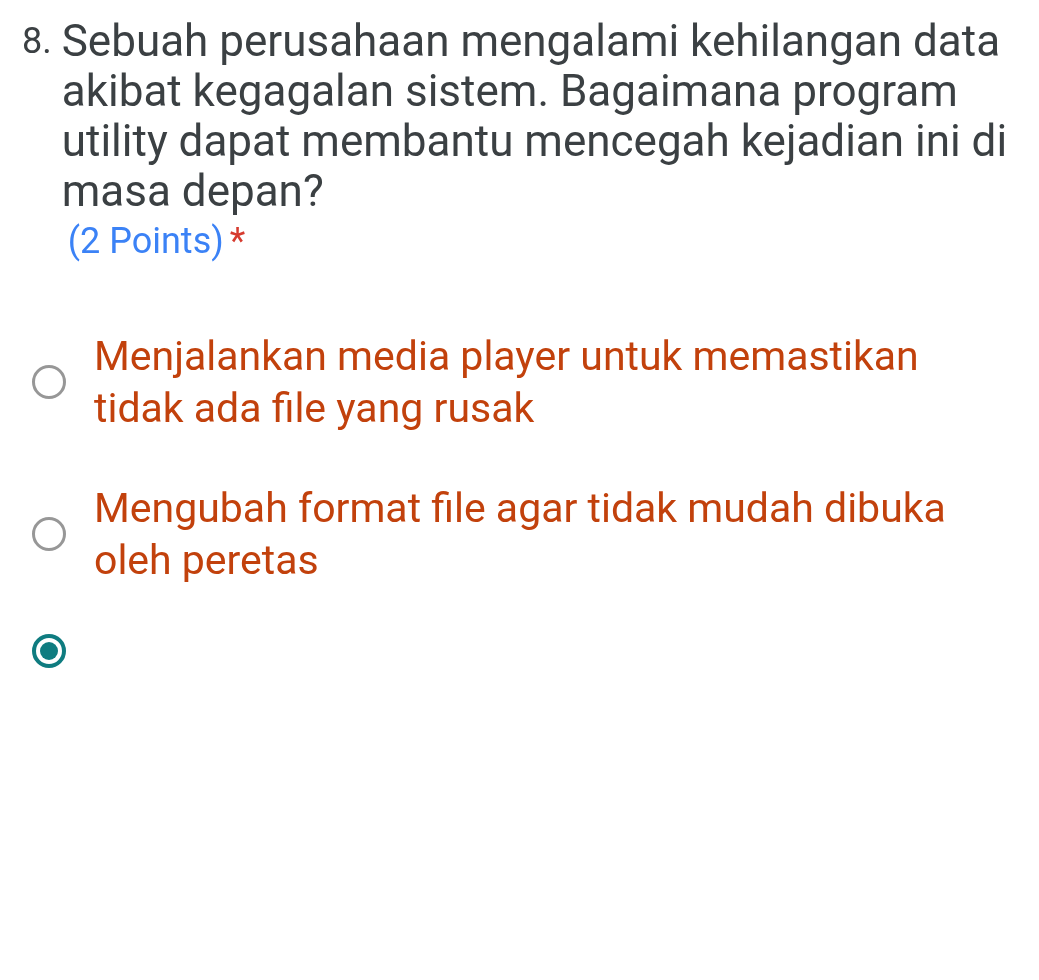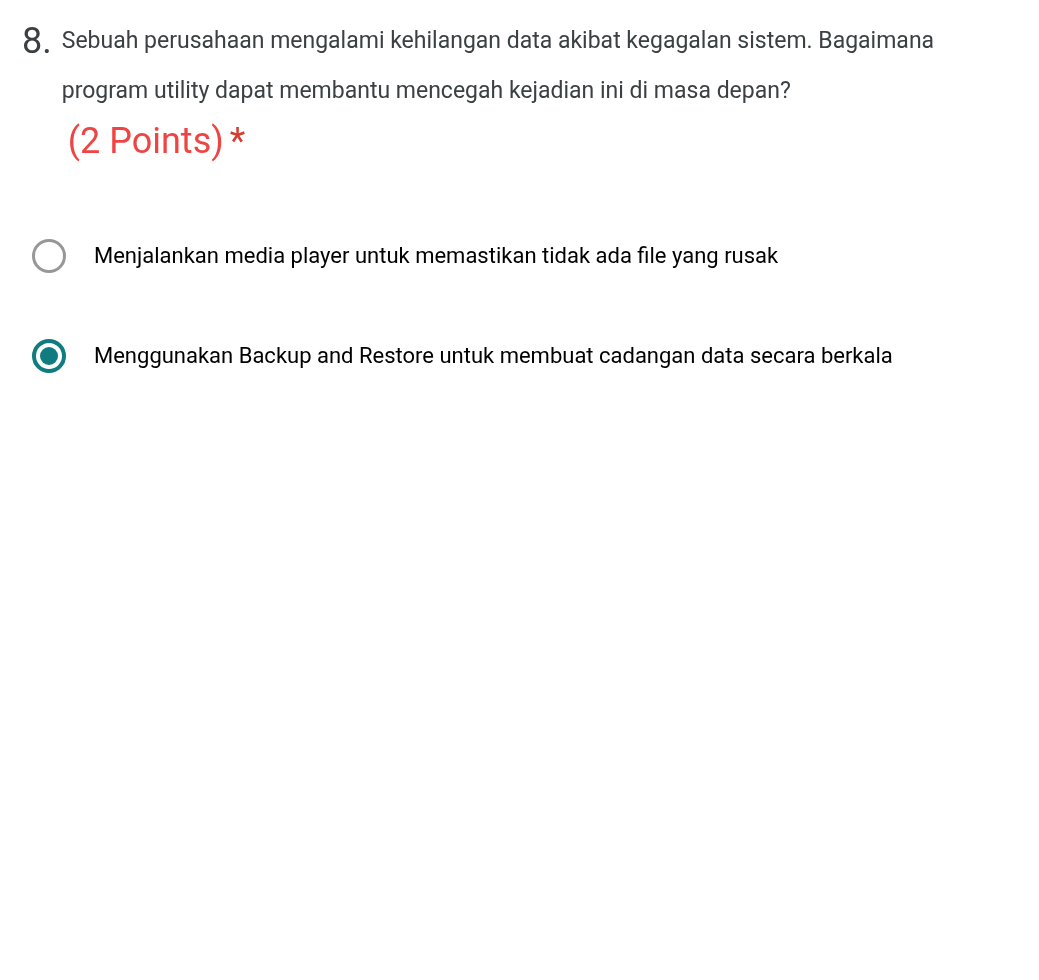--- a/index.html
+++ b/index.html
@@ -22,28 +22,28 @@
     font-size: 36px;
     line-height: 50px;
     color: #3b4043;
     white-space: nowrap;
     padding-right: 10px;
   }
   .q-body {
     flex: 1;
   }
   .q-text {
-    font-size: 23px;
+    font-size: 44px;
     line-height: 50px;
     color: #3b4043;
   }
   .q-points {
     font-size: 36px;
     line-height: 50px;
-    color: #ef4444;
+    color: #3b82f6;
     padding-left: 6px;
   }
   .q-required {
     color: #d63b2f;
     font-size: 36px;
     line-height: 50px;
     padding-left: 6px;
   }
   .options {
     margin-top: 40px;
@@ -73,23 +73,23 @@
     position: absolute;
     top: 50%;
     left: 50%;
     width: 18px;
     height: 18px;
     background: #0f7c80;
     border-radius: 50%;
     transform: translate(-50%, -50%);
   }
   .option-label {
-    font-size: 22px;
+    font-size: 41px;
     line-height: 52px;
-    color: #000000;
+    color: #c2410c;
     flex: 1;
   }
 </style>
 </head>
 <body>
 
 <div class="page">
 
   <div class="question-row">
     <div class="q-number">8.</div>
@@ -99,23 +99,26 @@
     </div>
   </div>
 
   <div class="options">
 
     <div class="option">
       <span class="radio"></span>
       <span class="option-label">Menjalankan media player untuk memastikan tidak ada file yang rusak</span>
     </div>
 
+    <div class="option">
+      <span class="radio"></span>
+      <span class="option-label">Mengubah format file agar tidak mudah dibuka oleh peretas</span>
+    </div>
 
 
     <div class="option">
       <span class="radio selected"></span>
-      <span class="option-label">Menggunakan Backup and Restore untuk membuat cadangan data secara berkala</span>
     </div>
 
 
   </div>
 
 </div>
 
 </body></html>

